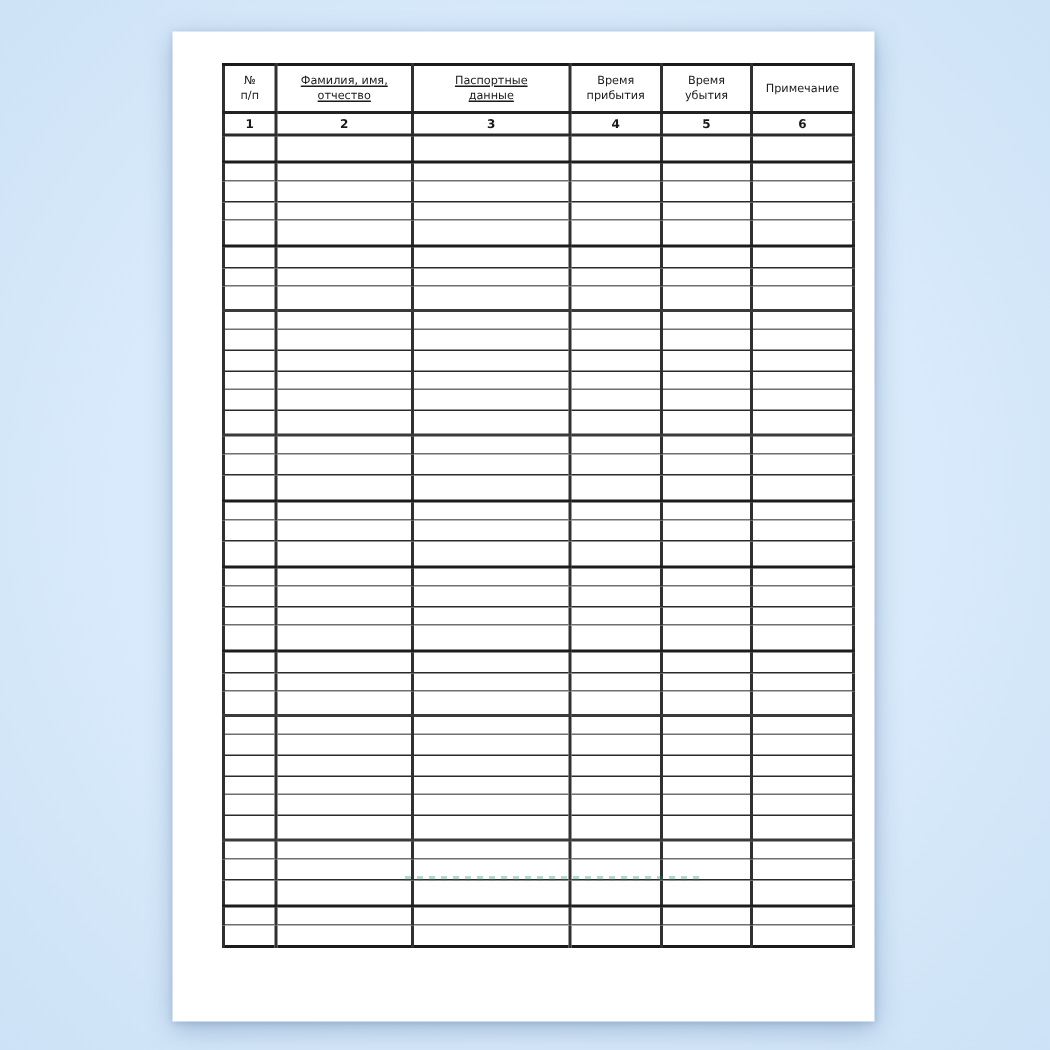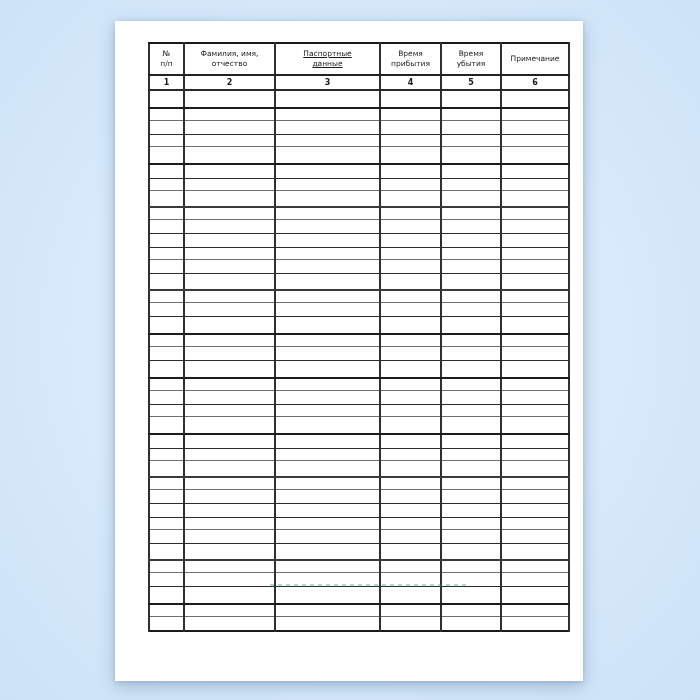--- a/index.html
+++ b/index.html
@@ -88,21 +88,21 @@
 </style>
 </head>
 <body>
 
 <div class="scene">
   <div class="page">
     <table class="reg-table">
       <thead>
         <tr class="header-row">
             <th style="width: 33px;">№<br>п/п</th>
-            <th style="width: 89px;">Фамилия, имя,<br>отчество</th>
+            <th style="width: 89px; text-decoration: underline;">Фамилия, имя,<br>отчество</th>
             <th style="width: 103px; text-decoration: underline;">Паспортные<br>данные</th>
             <th style="width: 59px;">Время<br>прибытия</th>
             <th style="width: 58px;">Время<br>убытия</th>
             <th style="width: 66px; margin-left: 20px;">Примечание</th>
           </tr>
         <tr class="numbering-row">
             <td>1</td>
             <td>2</td>
             <td>3</td>
             <td>4</td>

